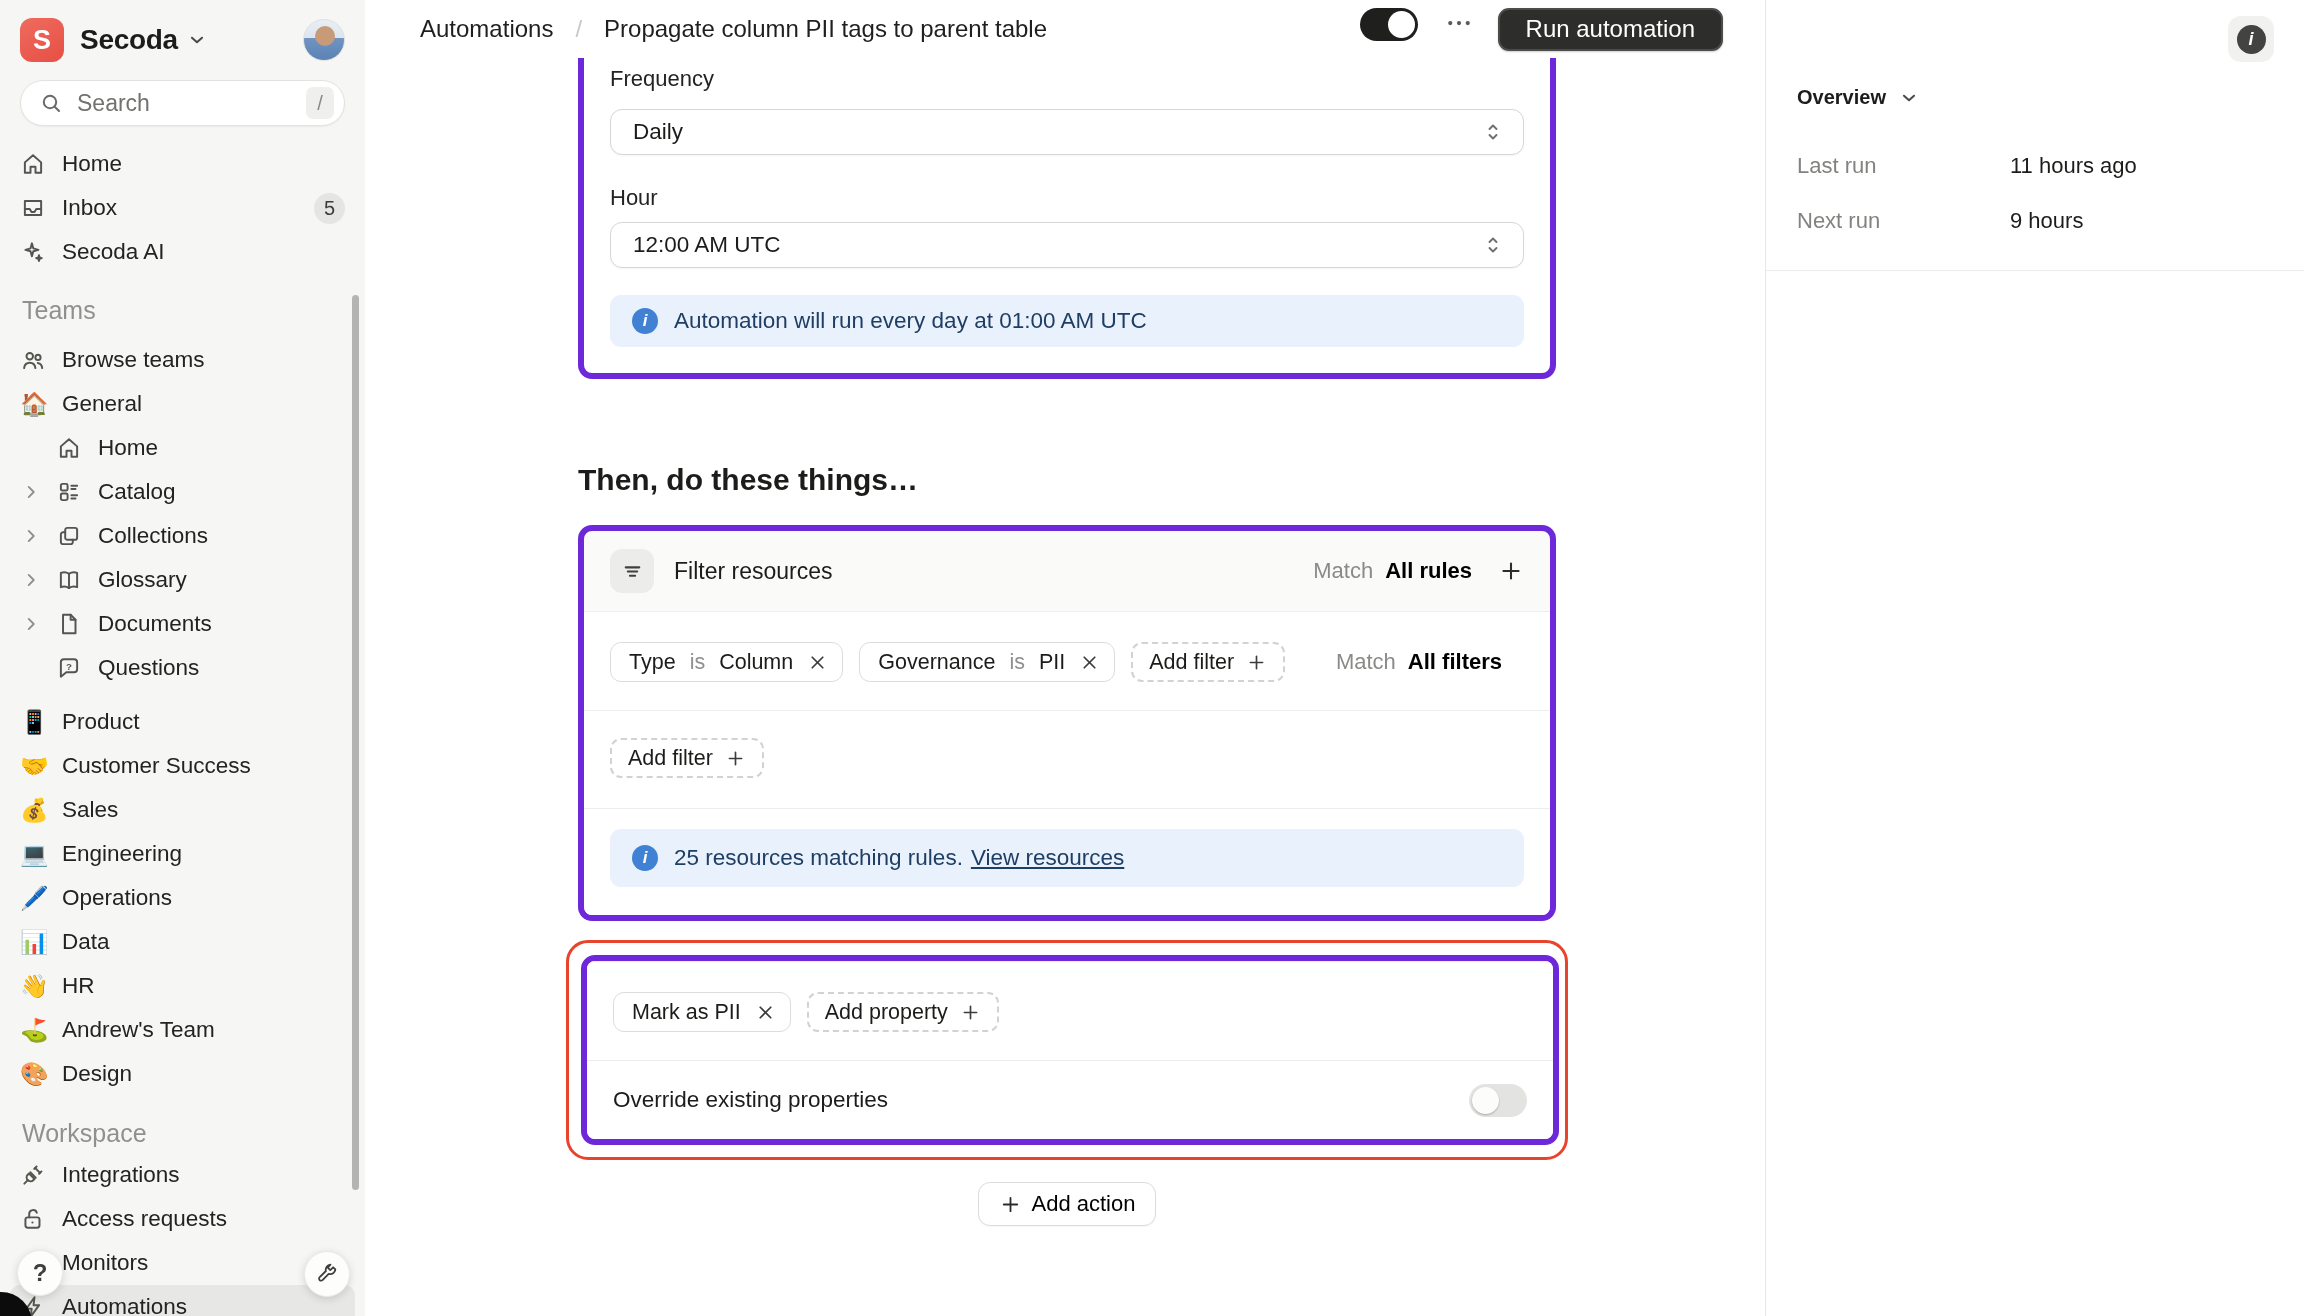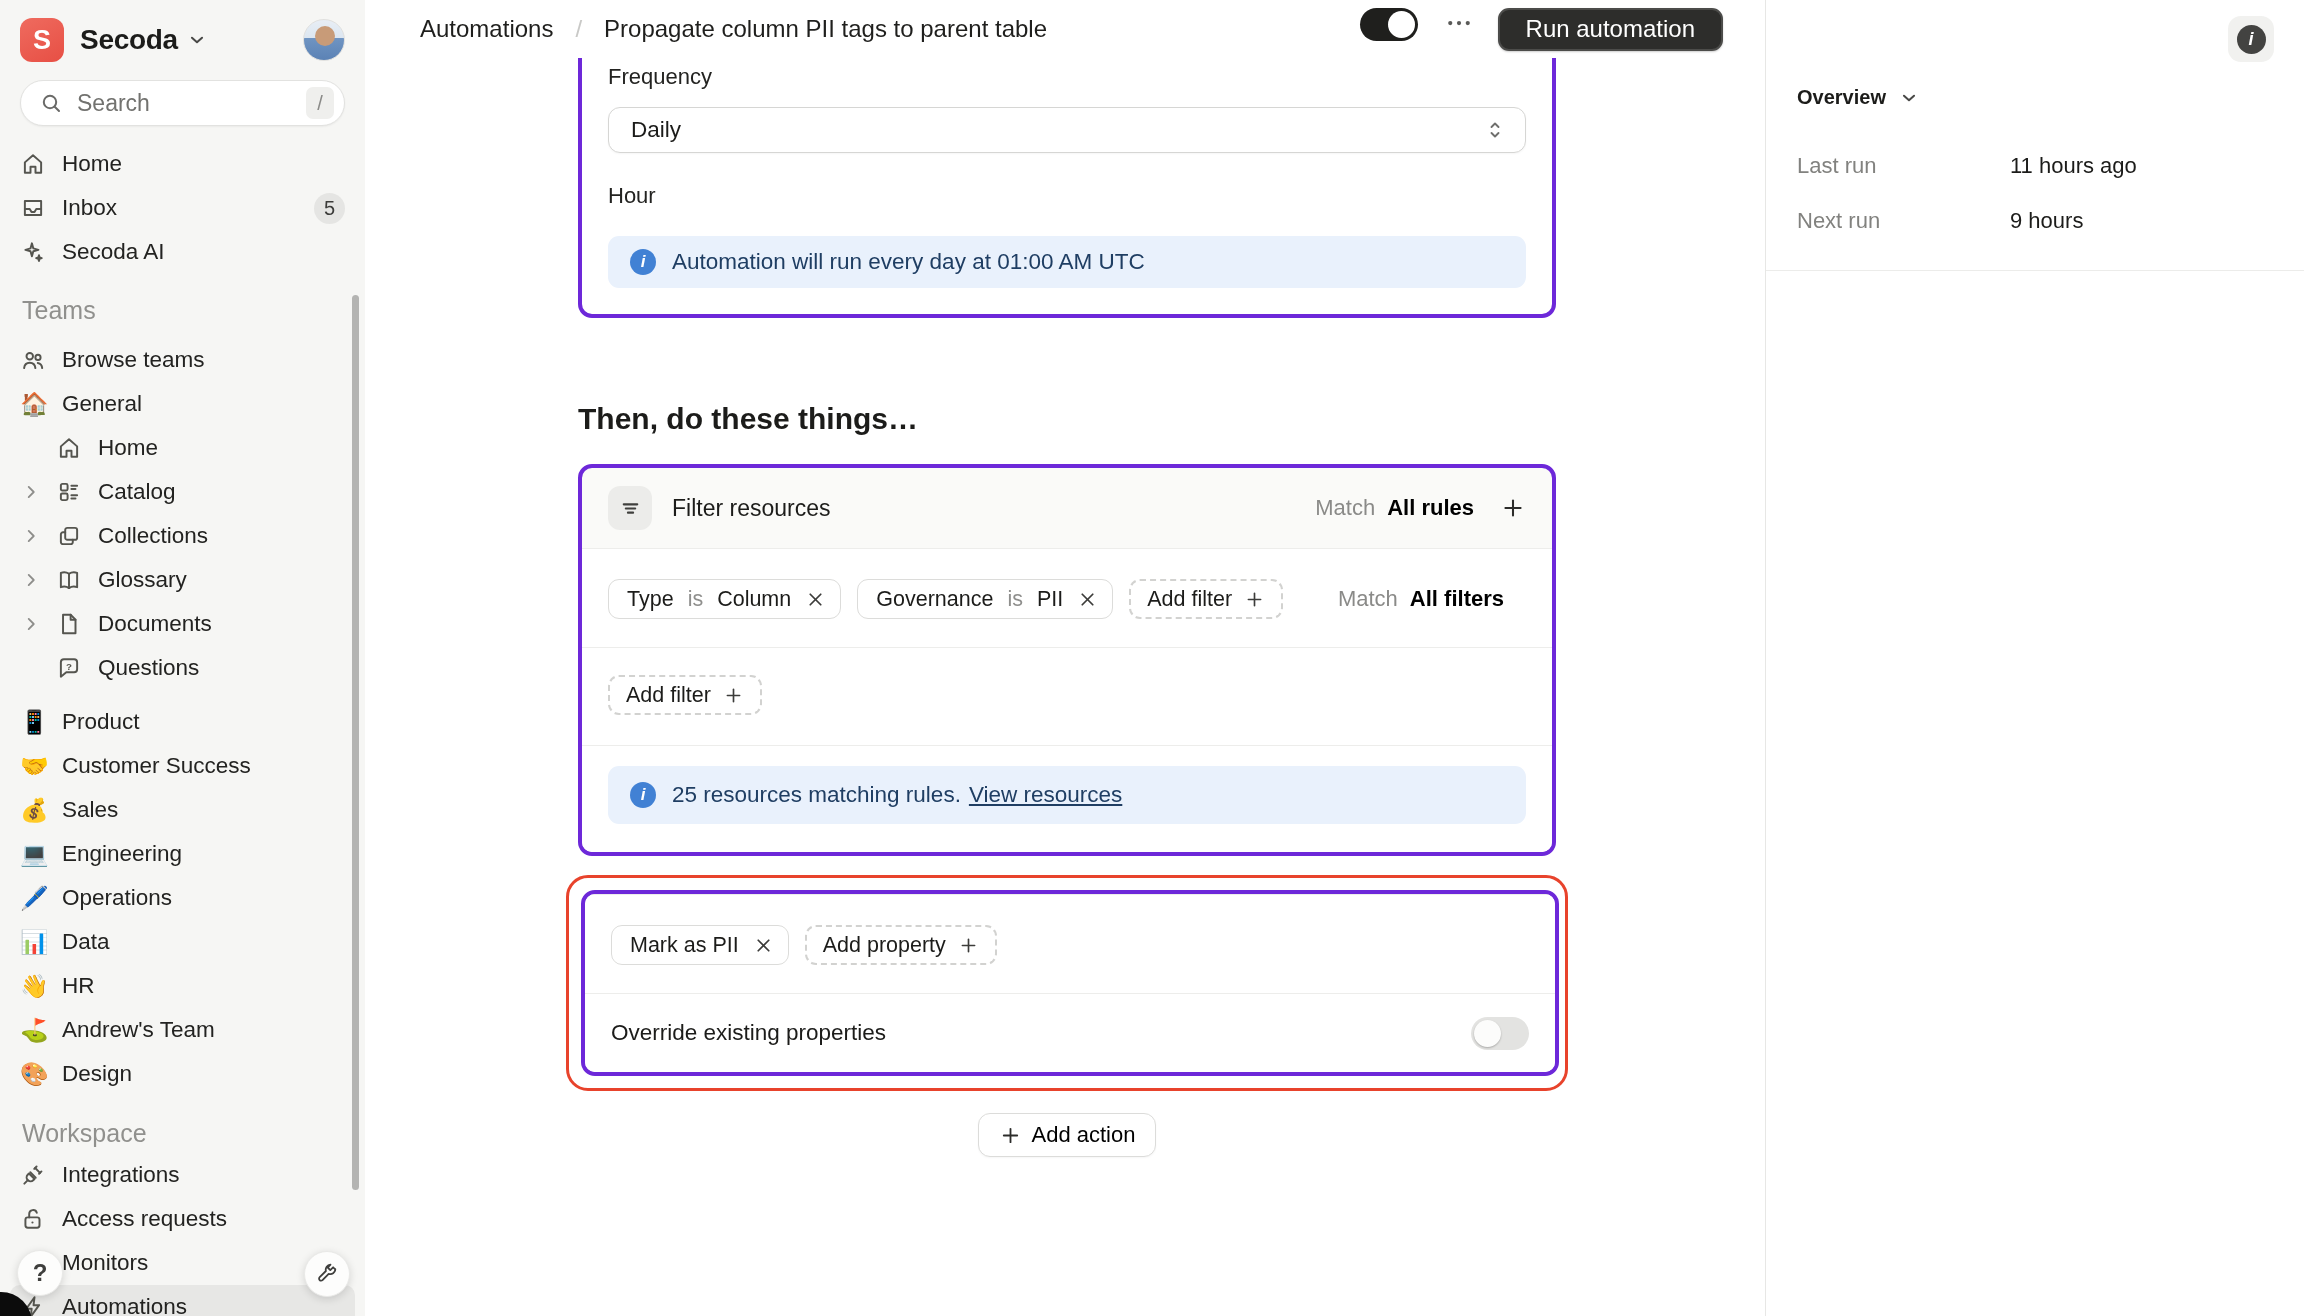--- a/index.html
+++ b/index.html
@@ -46,21 +46,21 @@
   .toggle { width:58px; height:33px; border-radius:17px; position:relative; flex:none; }
   .toggle.on { background:#1f1f1d; }
   .toggle.on .knob { position:absolute; right:3px; top:3px; width:27px; height:27px; border-radius:50%; background:#fff; }
   .toggle.off { background:#e3e3e1; }
   .toggle.off .knob { position:absolute; left:3px; top:3px; width:27px; height:27px; border-radius:50%; background:#fcfcfb; box-shadow:0 1px 2px rgba(0,0,0,.25); }
   .dots { width:30px; height:30px; color:#5a5a58; margin:0 24px 0 26px; display:flex; }
   .run-btn { height:43px; padding:0 26px; background:#2d2d2b; border:2px solid #4c4c4a; border-radius:11px; color:#fff; font-size:24px; font-weight:500; display:flex; align-items:center; box-shadow:0 1px 2px rgba(0,0,0,.2); }
   .mcontent { height:1258px; overflow:hidden; padding-left:213px; position:relative; }
   .col { width:978px; }
 
-  .card { width:978px; border:4px solid #6d28d9; border-radius:14px; background:#fff; }
+  .card { width:978px; border:6px solid #6d28d9; border-radius:14px; background:#fff; }
   .card1 { margin-top:-44px; padding:0 26px 26px 26px; }
   .f-label { font-size:22px; font-weight:500; color:#232321; }
   .lab1 { margin-top:46px; height:26px; }
   .lab2 { margin-top:30px; height:26px; }
   .select { margin-top:17px; height:46px; border:1px solid #d6d6d4; border-radius:12px; background:#fff; display:flex; align-items:center; padding:0 18px 0 22px; box-shadow:0 1px 2px rgba(0,0,0,.04); }
   .select2 { margin-top:11px; }
   .select .val { font-size:22.5px; color:#1c1c1a; flex:1; }
   .select .updown { width:24px; height:24px; color:#6f6f6d; }
   .banner { margin-top:27px; background:#e9f1fc; border-radius:11px; display:flex; align-items:center; padding:0 22px; height:52px; }
   .banner .info-i { width:26px; height:26px; border-radius:50%; background:#4181d4; color:#fff; font-size:17px; font-weight:700; display:flex; align-items:center; justify-content:center; font-style:italic; flex:none; }
@@ -411,20 +411,29 @@
           <div class="select">
             <span class="val">Daily</span>
             <span class="updown">
                 <svg viewBox="0 0 24 24" fill="none" stroke="currentColor" stroke-width="1.9" stroke-linecap="round" stroke-linejoin="round">
                   <path d="M8.5 9L12 5.5 15.5 9"></path>
                   <path d="M8.5 15L12 18.5 15.5 15"></path>
                 </svg>
               </span>
           </div>
           <div class="f-label lab2">Hour</div>
+          <div class="select select2">
+            <span class="val">12:00 AM UTC</span>
+            <span class="updown">
+                <svg viewBox="0 0 24 24" fill="none" stroke="currentColor" stroke-width="1.9" stroke-linecap="round" stroke-linejoin="round">
+                  <path d="M8.5 9L12 5.5 15.5 9"></path>
+                  <path d="M8.5 15L12 18.5 15.5 15"></path>
+                </svg>
+              </span>
+          </div>
           <div class="banner">
             <span class="info-i">i</span>
             <span class="btxt">Automation will run every day at 01:00 AM UTC</span>
           </div>
         </div>
 
         <div class="then-h">Then, do these things…</div>
 
         <div class="card action-card">
           <div class="ac-header">

